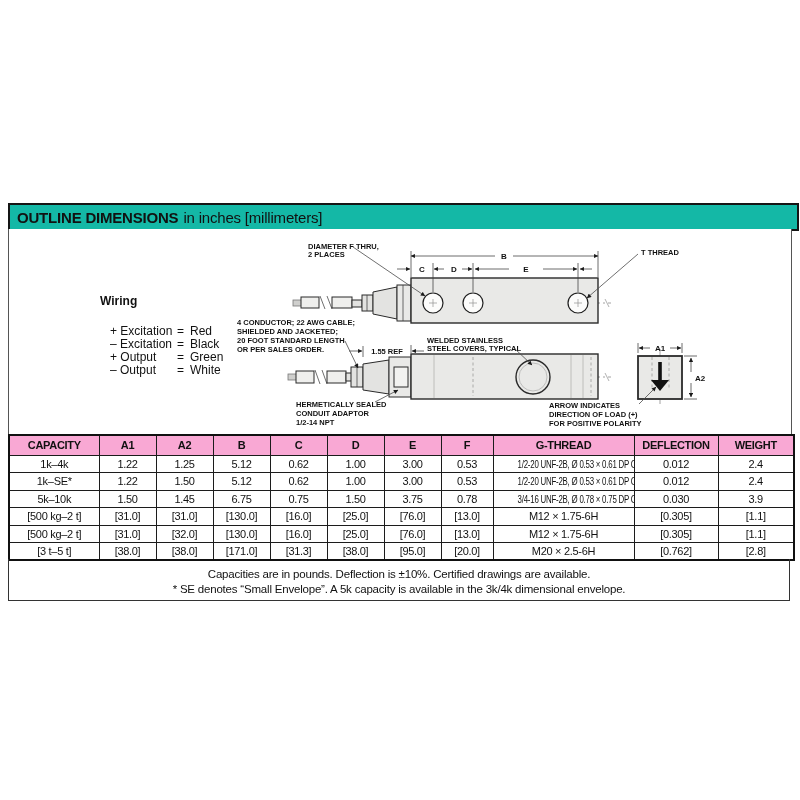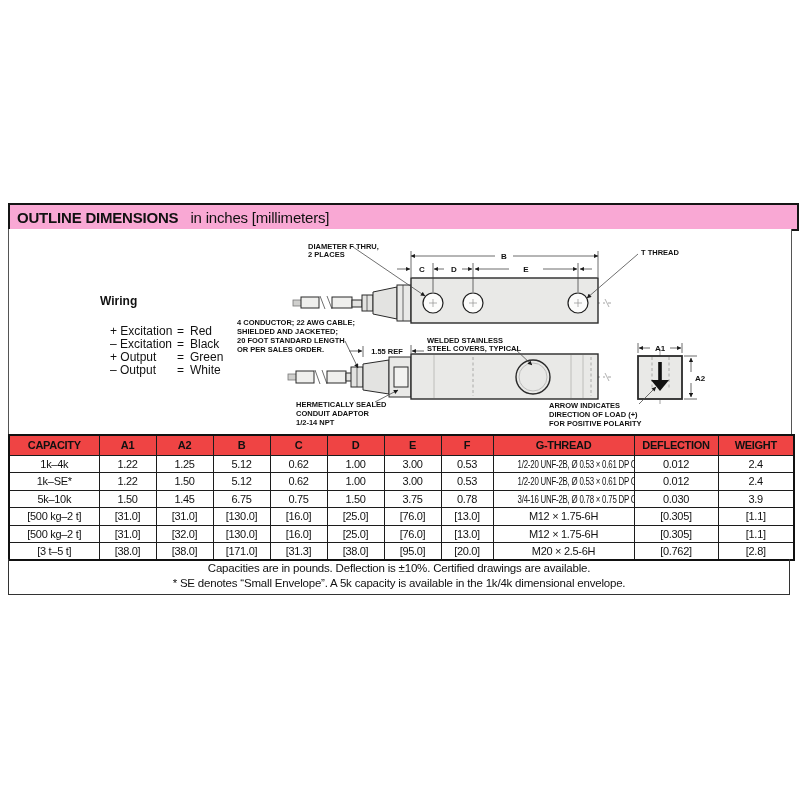--- a/index.html
+++ b/index.html
@@ -6,25 +6,25 @@
   body{
     width:800px;height:800px;position:relative;background:#ffffff;
     font-family:"Liberation Sans",sans-serif;color:#111;
     -webkit-font-smoothing:antialiased;
   }
   .sheet{position:absolute;left:0;top:0;width:800px;height:800px;}
 
   
   .hdr{
     position:absolute;left:8px;top:203px;width:780px;height:24px;
-    background:#f9a8d4;border:2px solid #151515;
+    background:#14b8a6;border:2px solid #151515;
     display:flex;align-items:center;padding-left:7px;
   }
   .hdr .t1{font-weight:bold;font-size:15px;letter-spacing:-0.2px;}
-  .hdr .t2{font-weight:normal;font-size:15px;margin-left:12px;letter-spacing:-0.2px;}
+  .hdr .t2{font-weight:normal;font-size:15px;margin-left:5px;letter-spacing:-0.2px;}
 
   
   .drawzone{
     position:absolute;left:8px;top:229px;width:782px;height:205px;
     border-left:1px solid #555;border-right:1px solid #555;background:#fff;
   }
   .draw{position:absolute;left:0;top:0;}
   .draw text{font-family:"Liberation Sans",sans-serif;font-weight:bold;font-size:7.5px;fill:#111;letter-spacing:0;}
   .draw text.dim{font-size:8px;text-anchor:middle;}
   .ol{fill:#e9e9e7;stroke:#2a2a2a;stroke-width:1.4;}
@@ -48,28 +48,28 @@
     position:absolute;left:8px;top:434px;width:785px;
     border-collapse:collapse;table-layout:fixed;
     font-size:11px;letter-spacing:-0.3px;text-align:center;
   }
   table.dims th,table.dims td{
     border:1px solid #1c1c1c;padding:0;overflow:hidden;white-space:nowrap;
   }
   table.dims{border:2px solid #111;}
   table.dims thead tr{height:20px;}
   table.dims tbody tr{height:17.5px;}
-  table.dims th{font-weight:bold;font-size:11px;background:#ef4444;}
+  table.dims th{font-weight:bold;font-size:11px;background:#f9a8d4;}
   .cnd{display:inline-block;transform:scaleX(0.75);transform-origin:center;white-space:nowrap;font-size:10.5px;}
 
   
   .notes{
     position:absolute;left:8px;top:559px;width:780px;height:33px;
     border-left:1px solid #333;border-right:1px solid #333;border-bottom:1.5px solid #333;
-    text-align:center;font-size:11.5px;line-height:15px;padding-top:2px;letter-spacing:-0.2px;
+    text-align:center;font-size:11.5px;line-height:15px;padding-top:8px;letter-spacing:-0.2px;
   }
 </style>
 </head>
 <body>
 
 <div class="sheet">
 
   <div class="hdr">
     <span class="t1">OUTLINE DIMENSIONS</span>
     <span class="t2">in inches [millimeters]</span>
@@ -361,16 +361,16 @@
         <td>[20.0]</td>
         <td>M20 × 2.5-6H</td>
         <td>[0.762]</td>
         <td>[2.8]</td>
       </tr>
     </tbody>
   </table>
 
   <div class="notes">
     <div>Capacities are in pounds. Deflection is ±10%. Certified drawings are available.</div>
-    <div>* SE denotes “Small Envelope”. A 5k capacity is available in the 1k/4k dimensional envelope.</div>
+    <div>* SE denotes “Small Envelope”. A 5k capacity is available in the 3k/4k dimensional envelope.</div>
   </div>
 
 </div>
 
 </body></html>

